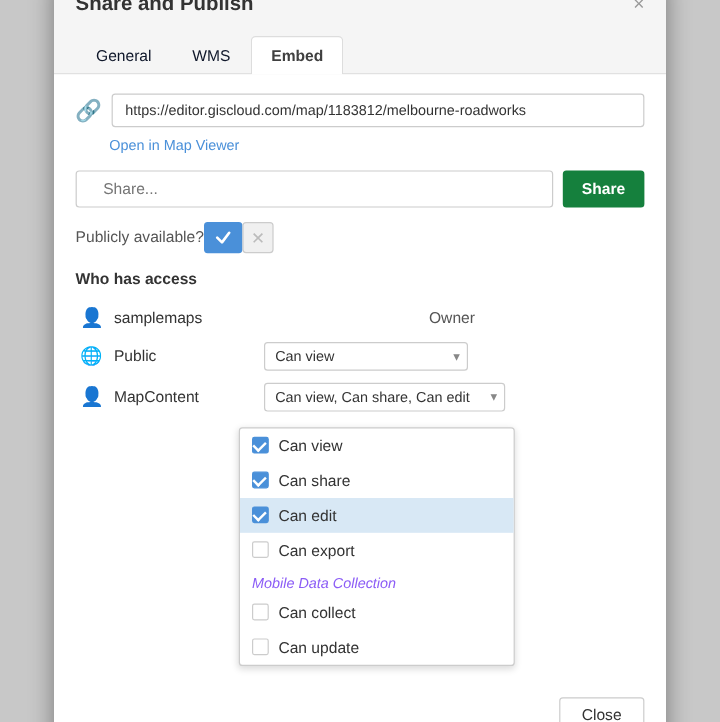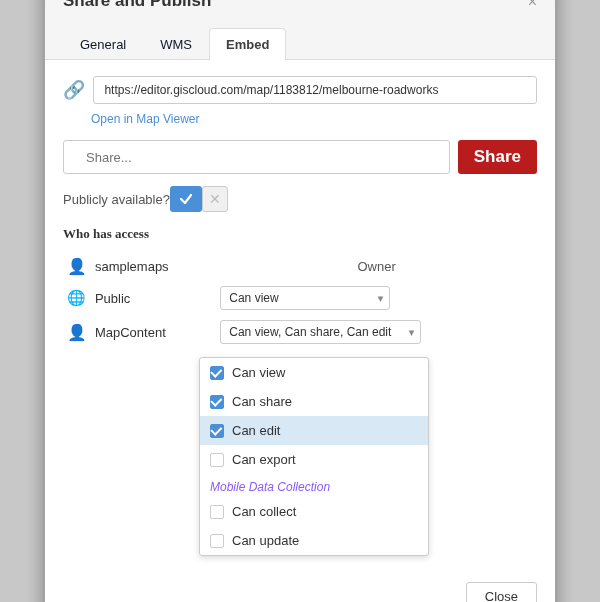--- a/index.html
+++ b/index.html
@@ -105,27 +105,27 @@
     .share-input {
       flex: 1;
       border: 1px solid #ccc;
       border-radius: 3px;
       padding: 7px 22px;
       font-size: 13px;
       color: #aaa;
       outline: none;
     }
     .share-btn {
-      background: #b91c1c;
+      background: #15803d;
       color: #fff;
       border: none;
       border-radius: 3px;
       padding: 7px 16px;
       cursor: pointer;
-      font-size: 17px;
+      font-size: 13px;
       font-weight: bold;
     }
     .publicly-row {
       display: flex;
       align-items: center;
       margin-bottom: 14px;
     }
     .publicly-label {
       font-size: 13px;
       color: #555;
@@ -156,21 +156,20 @@
       align-items: center;
       justify-content: center;
       font-size: 14px;
       color: #999;
     }
     .who-access {
       font-size: 13px;
       font-weight: bold;
       color: #333;
       margin-bottom: 10px;
-      font-family: Liberation Serif, serif;
     }
     .access-table {
       width: 100%;
       border-collapse: collapse;
       margin-bottom: 8px;
     }
     .access-table td {
       padding: 5px 4px;
       vertical-align: middle;
     }

